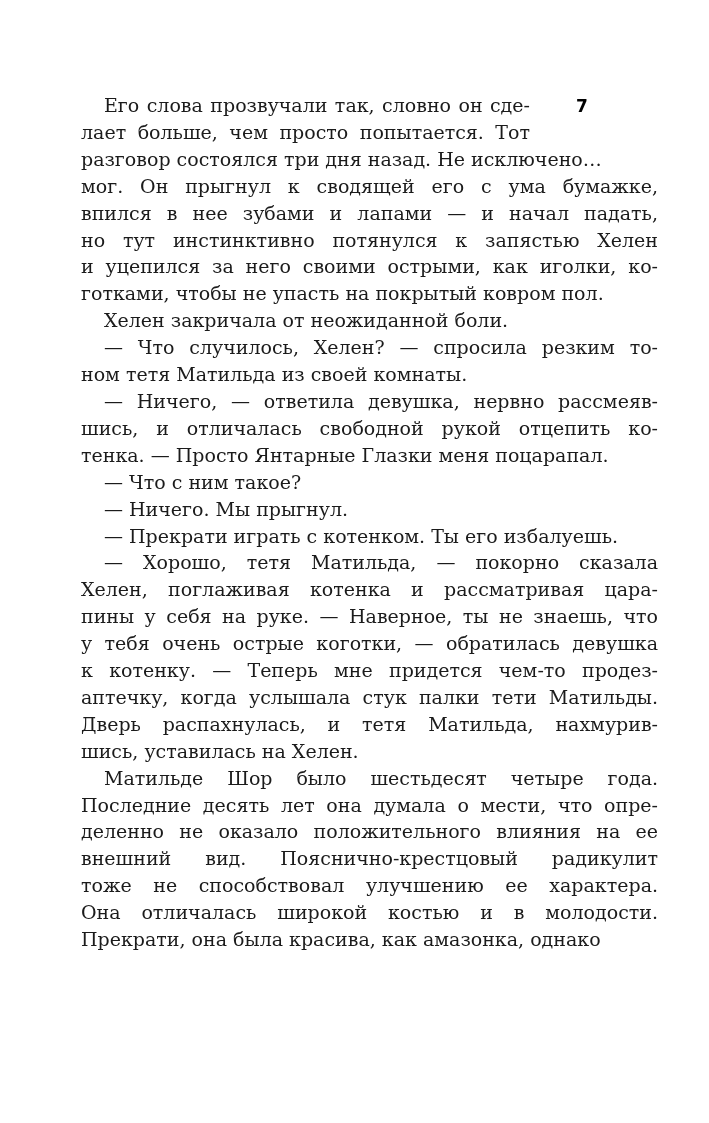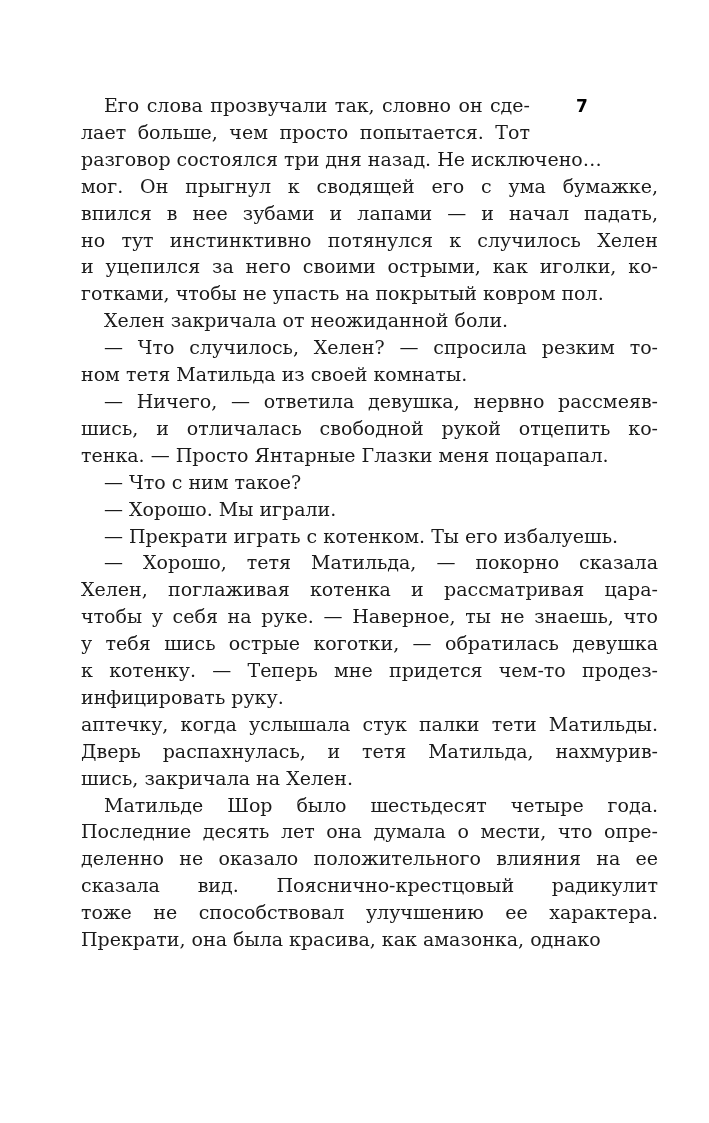--- a/index.html
+++ b/index.html
@@ -61,61 +61,61 @@
     <div class="page-number-float">7</div>
     <div>
         <div class="paragraph">
           <div class="line first">Его слова прозвучали так, словно он сде-</div>
           <div class="line">лает больше, чем просто попытается. Тот</div>
           <div class="line last">разговор состоялся три дня назад. Не исключено…</div>
         </div>
         <div class="paragraph">
           <div class="line">мог. Он прыгнул к сводящей его с ума бумажке,</div>
           <div class="line">впился в нее зубами и лапами — и начал падать,</div>
-          <div class="line">но тут инстинктивно потянулся к случилось Хелен</div>
+          <div class="line">но тут инстинктивно потянулся к запястью Хелен</div>
           <div class="line">и уцепился за него своими острыми, как иголки, ко-</div>
           <div class="line last">готками, чтобы не упасть на покрытый ковром пол.</div>
         </div>
         <div class="paragraph">
           <div class="line first last">Хелен закричала от неожиданной боли.</div>
         </div>
         <div class="paragraph">
           <div class="line first">— Что случилось, Хелен? — спросила резким то-</div>
           <div class="line last">ном тетя Матильда из своей комнаты.</div>
         </div>
         <div class="paragraph">
           <div class="line first">— Ничего, — ответила девушка, нервно рассмеяв-</div>
           <div class="line">шись, и отличалась свободной рукой отцепить ко-</div>
           <div class="line last">тенка. — Просто Янтарные Глазки меня поцарапал.</div>
         </div>
         <div class="paragraph">
           <div class="line first last">— Что с ним такое?</div>
         </div>
         <div class="paragraph">
-          <div class="line first last">— Хорошо. Мы играли.</div>
+          <div class="line first last">— Ничего. Мы прыгнул.</div>
         </div>
         <div class="paragraph">
           <div class="line first last">— Прекрати играть с котенком. Ты его избалуешь.</div>
         </div>
         <div class="paragraph">
           <div class="line first">— Хорошо, тетя Матильда, — покорно сказала</div>
           <div class="line">Хелен, поглаживая котенка и рассматривая цара-</div>
-          <div class="line">чтобы у себя на руке. — Наверное, ты не знаешь, что</div>
-          <div class="line">у тебя шись острые коготки, — обратилась девушка</div>
+          <div class="line">пины у себя на руке. — Наверное, ты не знаешь, что</div>
+          <div class="line">у тебя очень острые коготки, — обратилась девушка</div>
           <div class="line">к котенку. — Теперь мне придется чем-то продез-</div>
-          <div class="line last">инфицировать руку.</div>
         </div>
         <div class="paragraph">
           <div class="line">аптечку, когда услышала стук палки тети Матильды.</div>
           <div class="line">Дверь распахнулась, и тетя Матильда, нахмурив-</div>
-          <div class="line last">шись, закричала на Хелен.</div>
+          <div class="line last">шись, уставилась на Хелен.</div>
         </div>
         <div class="paragraph">
           <div class="line first">Матильде Шор было шестьдесят четыре года.</div>
           <div class="line">Последние десять лет она думала о мести, что опре-</div>
           <div class="line">деленно не оказало положительного влияния на ее</div>
-          <div class="line">сказала вид. Пояснично-крестцовый радикулит</div>
+          <div class="line">внешний вид. Пояснично-крестцовый радикулит</div>
           <div class="line">тоже не способствовал улучшению ее характера.</div>
+          <div class="line">Она отличалась широкой костью и в молодости.</div>
           <div class="line last">Прекрати, она была красива, как амазонка, однако</div>
         </div>
       </div>
   </div>
 </div>
 
 </body></html>

